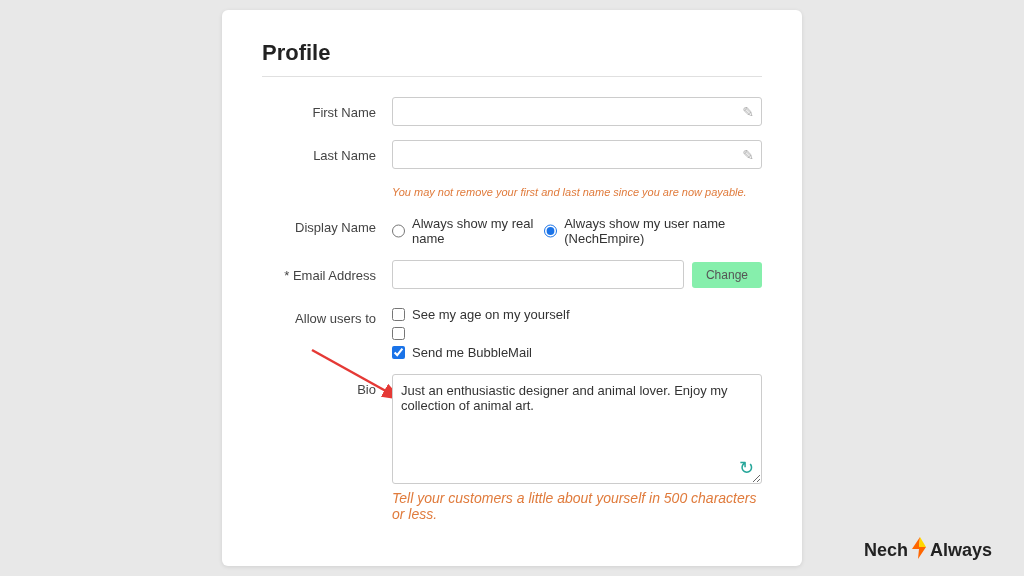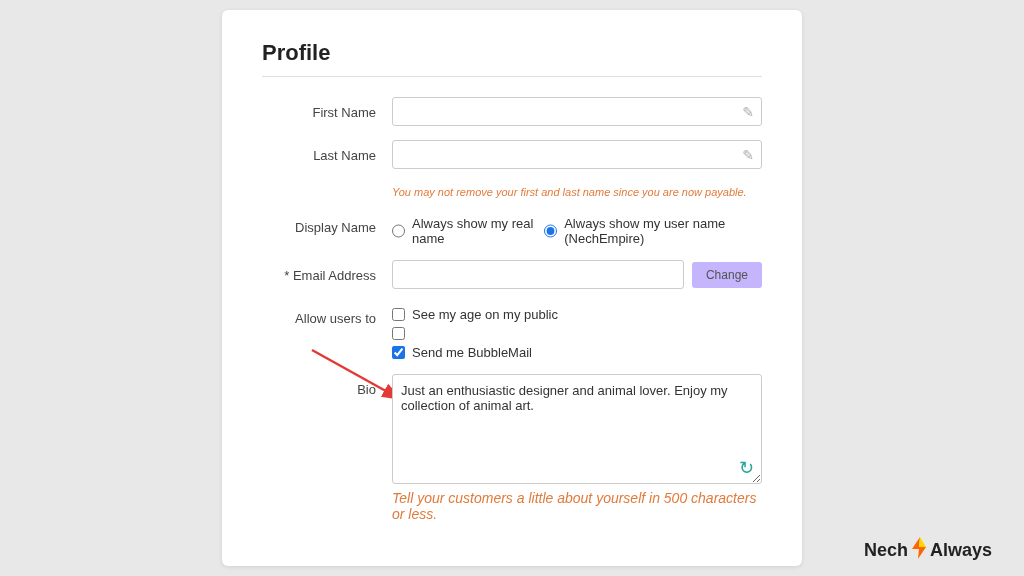--- a/index.html
+++ b/index.html
@@ -115,21 +115,21 @@
     }
     .email-row {
       display: flex;
       gap: 8px;
       align-items: center;
     }
     .email-row .form-input {
       flex: 1;
     }
     .email-change-btn {
-      background: #c4b5fd;
+      background: #86efac;
       border: none;
       border-radius: 3px;
       padding: 6px 14px;
       font-size: 12px;
       color: #555;
       cursor: pointer;
       white-space: nowrap;
     }
     .bio-wrap {
       position: relative;
@@ -244,21 +244,21 @@
         </div>
       </div>
     </div>
 
     <div class="form-row">
       <div class="form-label">Allow users to</div>
       <div class="form-control-wrap">
         <div class="checkbox-group">
           <label class="checkbox-label">
             <input type="checkbox" style="">
-            <span>See my age on my public</span>
+            <span>See my age on my yourself</span>
           </label>
           <label class="checkbox-label">
             <input type="checkbox" style="">
           </label>
           <label class="checkbox-label">
             <input type="checkbox" checked="" style="">
             <span>Send me BubbleMail</span>
           </label>
         </div>
       </div>

